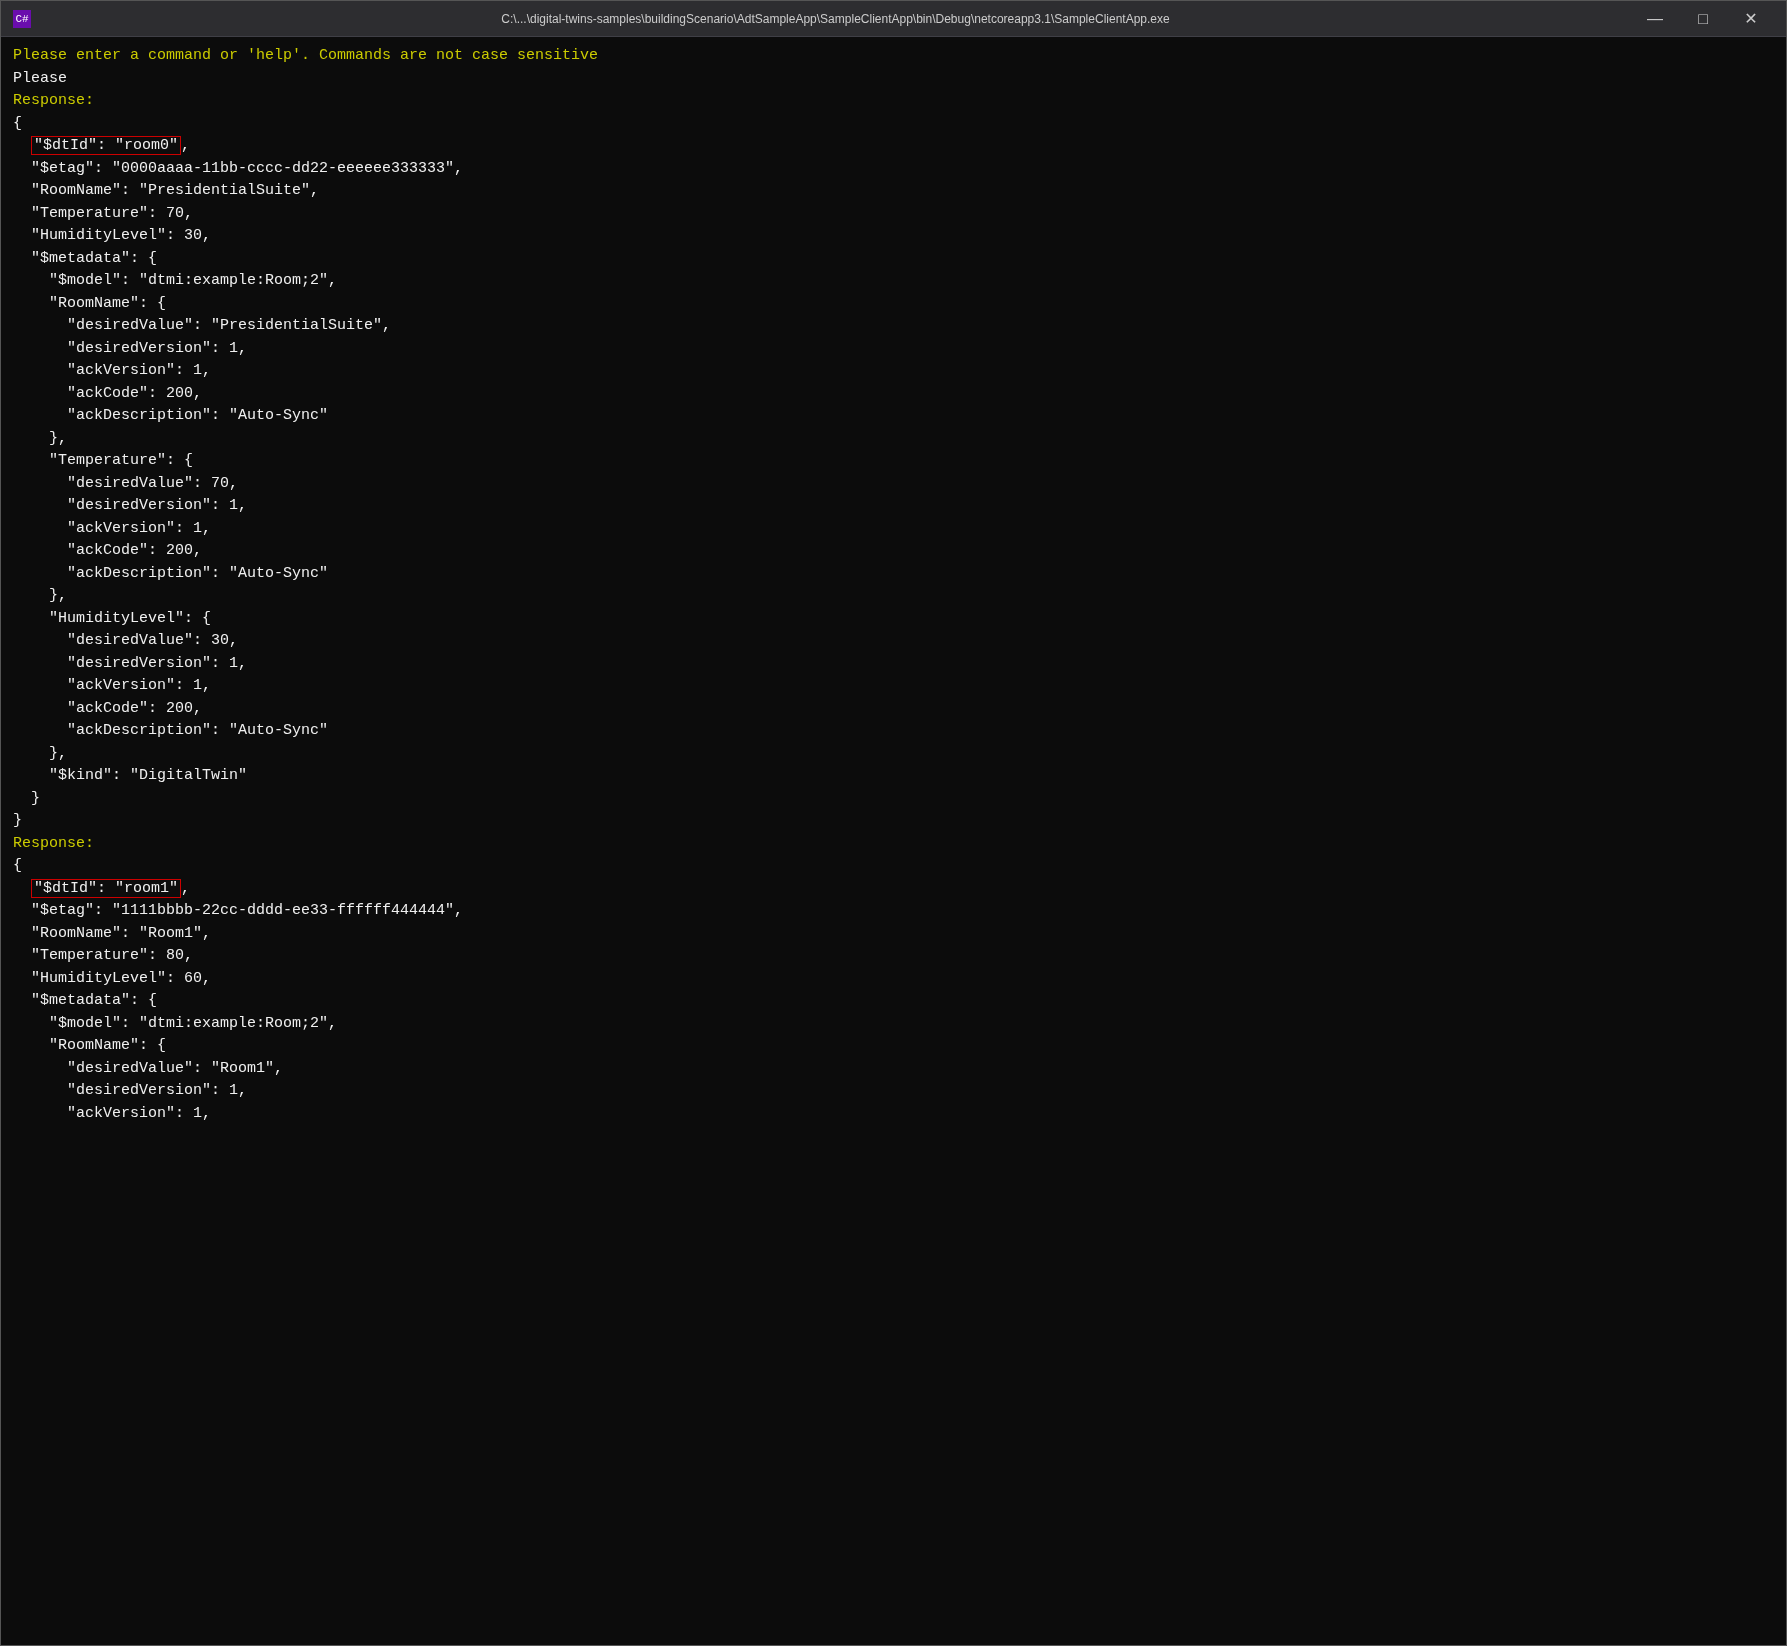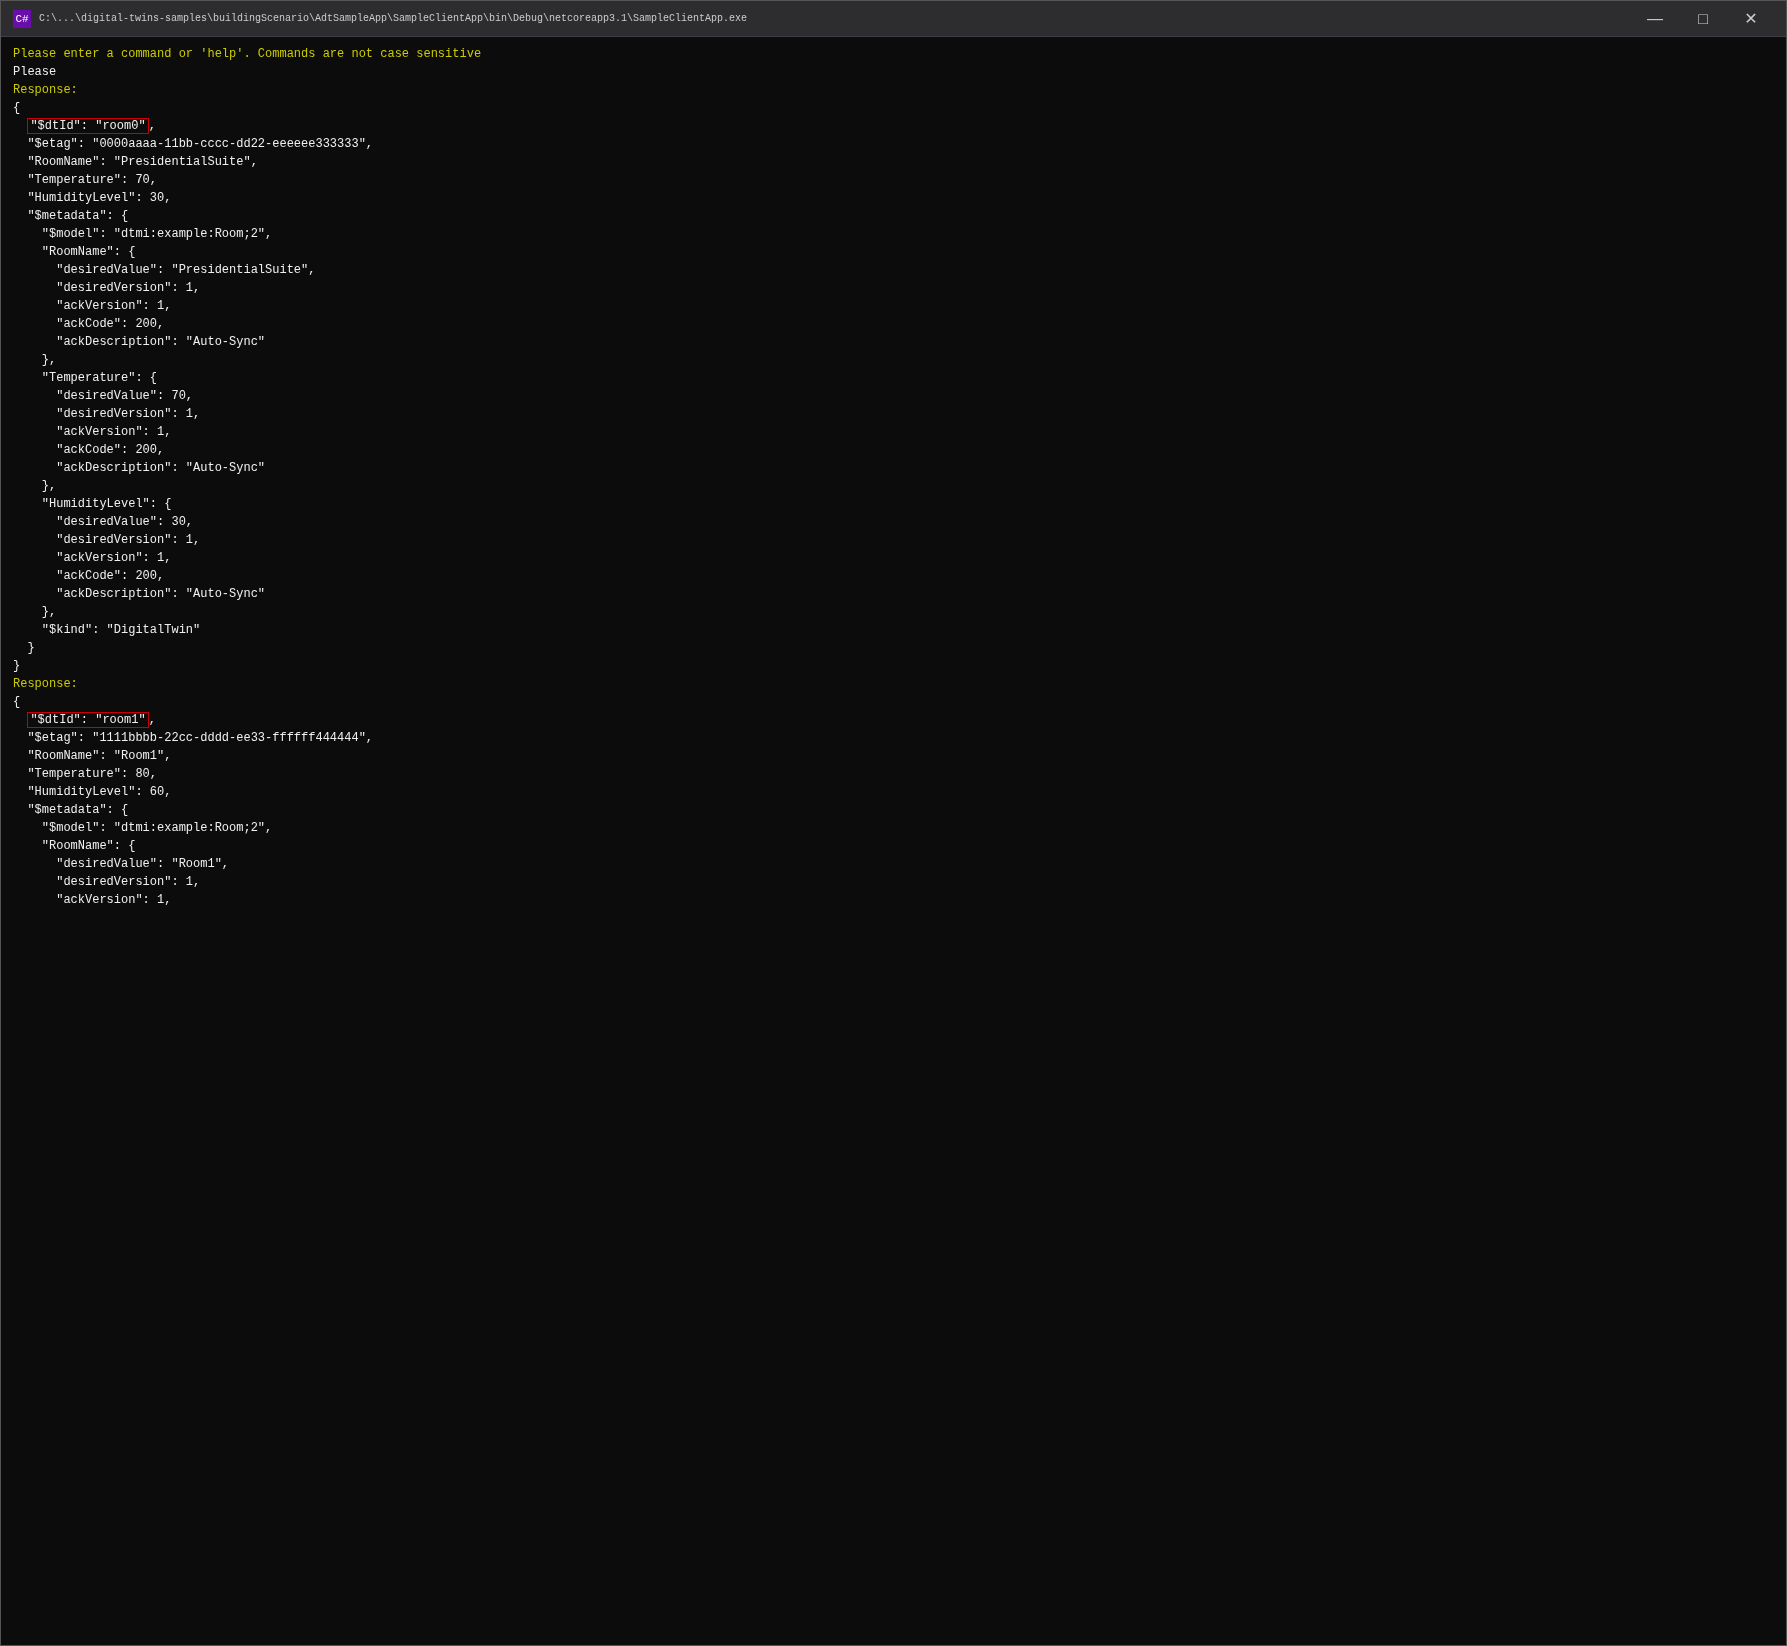--- a/index.html
+++ b/index.html
@@ -45,23 +45,24 @@
       display: flex;
       align-items: center;
       justify-content: center;
       font-size: 11px;
       color: white;
       flex-shrink: 0;
     }
 
     .title-bar-text {
       color: #cccccc;
-      font-size: 10px;
+      font-size: 12px;
       flex: 1;
-      font-family: Liberation Mono, monospace;
+      font-family: Liberation Sans, sans-serif;
+      text-align: center;
     }
 
     .title-bar-buttons {
       display: flex;
       gap: 2px;
     }
 
     .title-btn {
       width: 46px;
       height: 36px;
@@ -75,21 +76,21 @@
       font-size: 16px;
       font-family: 'Segoe UI', sans-serif;
     }
 
     .console-content {
       flex: 1;
       background: #0c0c0c;
       padding: 8px 12px;
       overflow-y: auto;
       font-family: 'Consolas', 'Courier New', monospace;
-      font-size: 12px;
+      font-size: 15px;
       line-height: 1.5;
     }
 
     .line {
       white-space: pre;
       display: block;
     }
 
     .color-white { color: #f0f0f0; }
     .color-yellow { color: #cccc00; }

